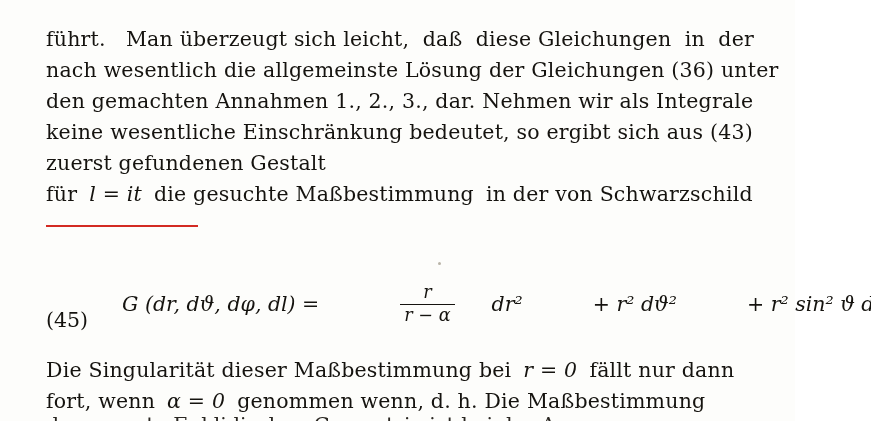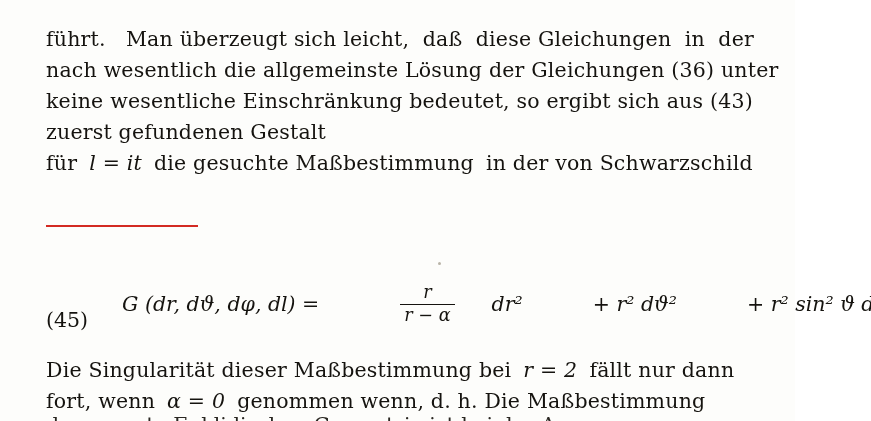--- a/index.html
+++ b/index.html
@@ -137,20 +137,23 @@
 
     <span class="line justify" style="width:790px;">
       <span>führt.   Man überzeugt sich leicht,  daß  diese Gleichungen  in  der</span>
     </span>
 
 
     <span class="line">
       <span>nach wesentlich  die  allgemeinste Lösung der Gleichungen (36) unter</span>
     </span>
 
+    <span class="line">
+      <span>den  gemachten Annahmen 1., 2., 3., dar.   Nehmen  wir als Integrale</span>
+    </span>
 
 
     <span class="line">
       <span>keine  wesentliche  Einschränkung  bedeutet,  so ergibt sich aus (43)</span>
     </span>
 
     <span class="line">
       <span>zuerst  gefundenen Gestalt</span>
     </span>
 
@@ -184,21 +187,21 @@
         <span class="num math">r − α</span>
         <span class="bar"></span>
         <span class="den math">r</span>
       </span>
       <span class="math">dt².</span>
     </span>
   </div>
 
   <div class="para para2">
     <span class="line">
-      <span>Die Singularität dieser Maßbestimmung bei</span><span class="sp-lg"></span><span class="math">r = 2</span><span class="sp-lg"></span><span>fällt nur dann</span>
+      <span>Die Singularität dieser Maßbestimmung bei</span><span class="sp-lg"></span><span class="math">r = 0</span><span class="sp-lg"></span><span>fällt nur dann</span>
     </span>
     <span class="line">
       <span>fort, wenn</span><span class="sp-lg"></span><span class="math">α = 0</span><span class="sp-lg"></span><span>genommen wenn,  d. h. Die Maßbestimmung</span>
     </span>
   </div>
 
   <div class="clip-bottom">
     <span>der  recente  Euklidischen  Geometrie  ist  bei  der  An-</span>
   </div>
 

